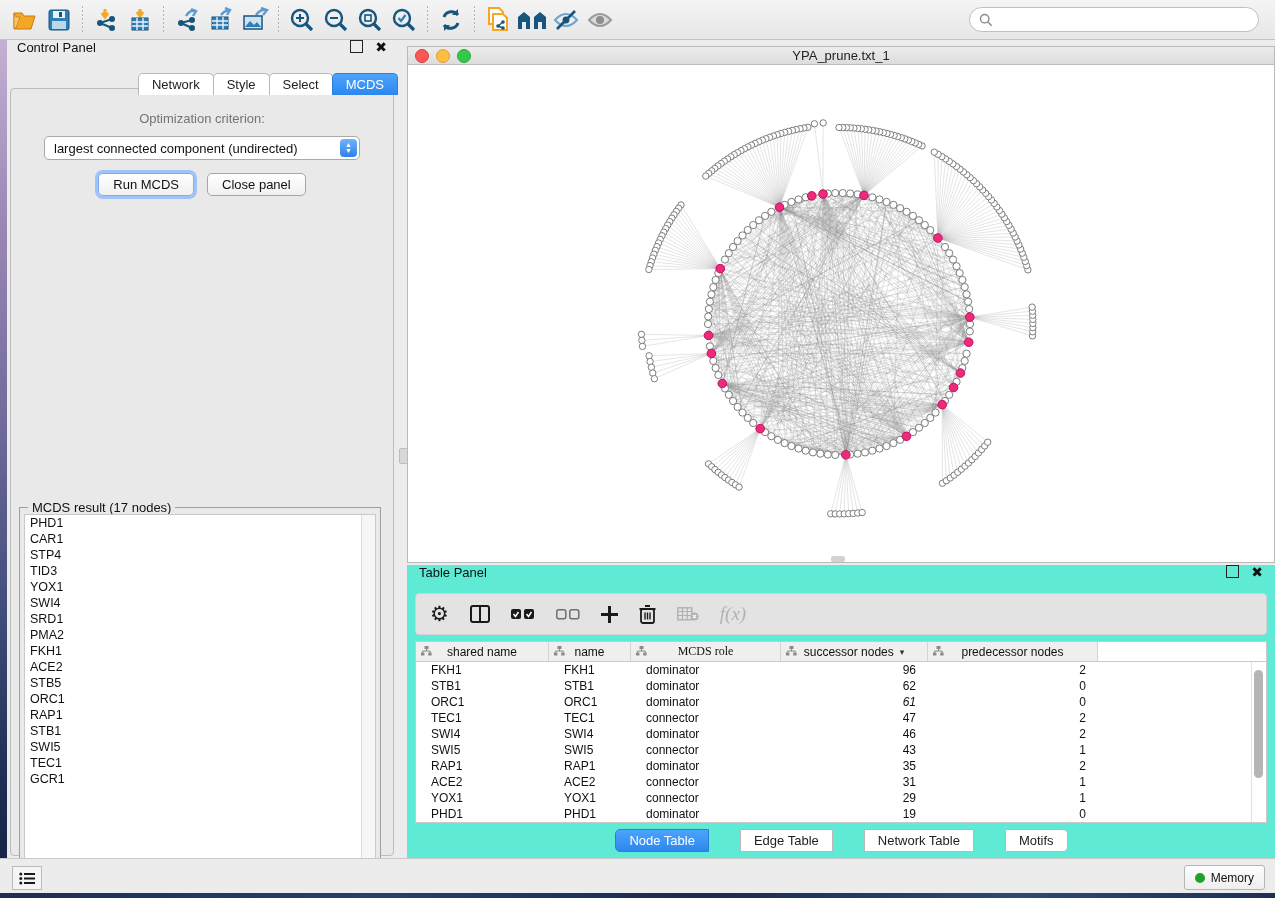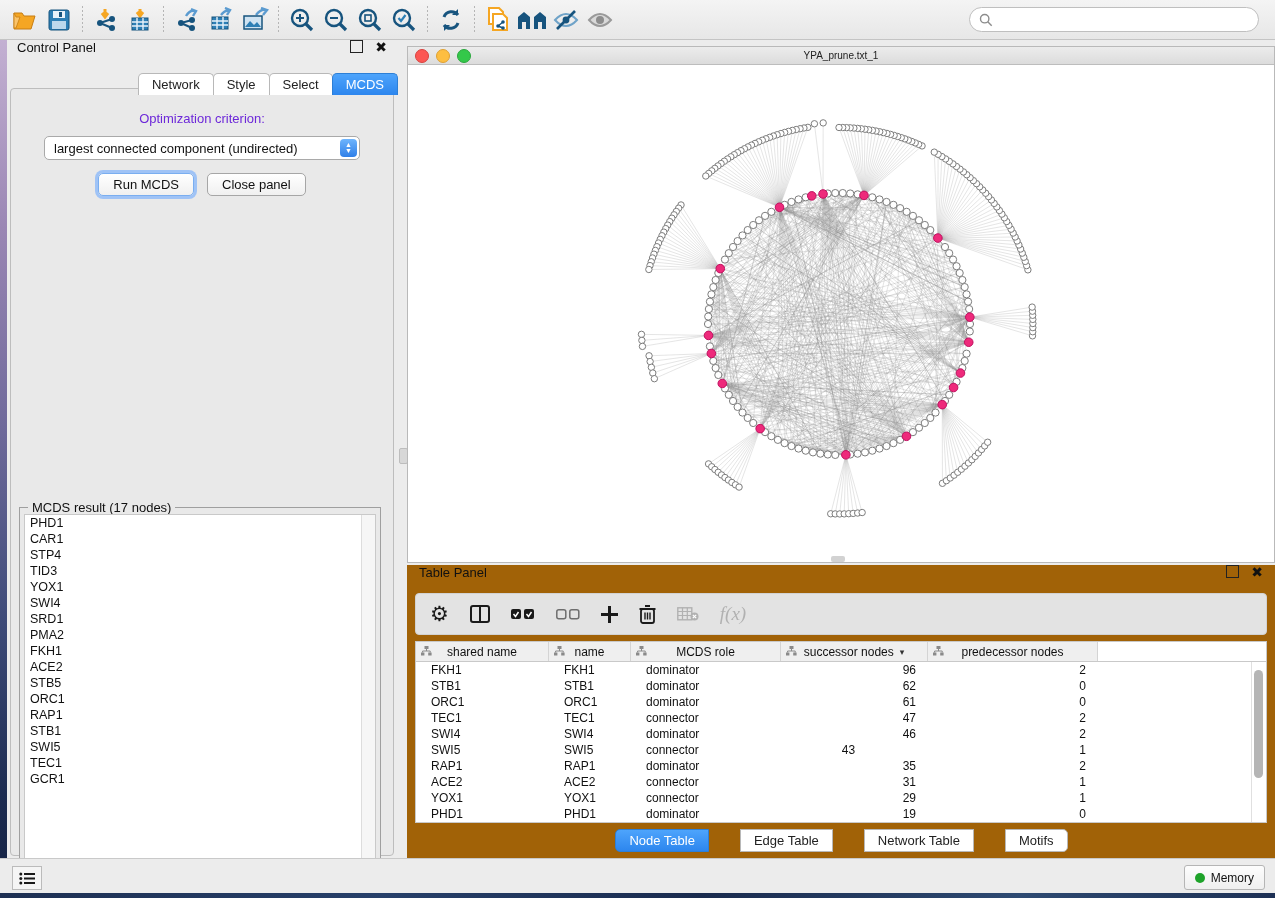--- a/index.html
+++ b/index.html
@@ -27,21 +27,21 @@
   .panel-head{height:26px;display:flex;padding:0 10px;font-size:13px;color:#111;}
   .panel-head .ph-sp{flex:1}
   .float-box{width:11px;height:11px;border:1.5px solid #222;margin-right:12px;}
   .close-x{font-size:14px;font-weight:bold;color:#111;line-height:1;}
   #cp-tabs{position:absolute;left:0;top:33px;width:100%;display:flex;justify-content:flex-end;z-index:3;}
   .cp-tab{font-size:13px;padding:3px 13px;background:#fff;border:1px solid #b8b8b8;border-bottom:none;
     border-radius:5px 5px 0 0;margin:0 -1px 0 0;color:#222;}
   .cp-tab.active{background:linear-gradient(#4da4fc,#2d86ee);color:#fff;border-color:#2d7fd6;}
   #cp-body{position:absolute;left:3px;top:48px;width:382px;height:766px;background:#e9e9e9;
     border:1px solid #bdbdbd;border-radius:4px;}
-  #opt-label{margin-top:22px;text-align:center;font-size:13px;color:#6d28d9;}
+  #opt-label{margin-top:22px;text-align:center;font-size:13px;color:#737373;}
   #criterion{margin:10px auto 0;width:314px;height:22px;border:1px solid #a9a9a9;border-radius:5px;
     background:#fff;display:flex;align-items:center;position:relative;}
   #criterion .sel-txt{flex:1;font-size:13px;color:#111;padding-left:9px;white-space:nowrap;overflow:hidden;}
   #criterion .stepper{width:17px;height:18px;margin-right:2px;border-radius:4px;
     background:linear-gradient(#6fb5fd,#2f7fe8);display:flex;flex-direction:column;align-items:center;justify-content:center;}
   #criterion .stepper span{color:#fff;font-size:7px;line-height:6px;}
   #cp-buttons{margin-top:13px;display:flex;justify-content:center;gap:13px;}
   .mac-btn{font-size:13px;color:#111;background:linear-gradient(#ffffff,#f0f0f0);
     border:1px solid #a6a6a6;border-radius:5px;padding:3px 14px;font-family:"Liberation Sans",sans-serif;}
   .mac-btn.focus{box-shadow:0 0 0 3px rgba(110,170,255,.6);border-color:#7aaef0;text-align:center;}
@@ -51,27 +51,27 @@
   #mcds-list{position:absolute;left:4px;top:6px;right:4px;bottom:4px;background:#fff;border:1px solid #c9c9c9;
     overflow:hidden;}
   #mcds-scroll{position:absolute;right:0;top:0;width:13px;height:100%;background:#f6f6f6;border-left:1px solid #ddd;}
   .mcds-item{font-size:12.5px;color:#111;padding:1.5px 0 1.5px 5px;line-height:13px;}
   
   #net-window{position:absolute;left:407px;top:46px;width:868px;height:517px;background:#fff;
     border:1px solid #b9b9b9;box-sizing:border-box;}
   #net-titlebar{height:17px;background:linear-gradient(#ececec,#dcdcdc);border-bottom:1px solid #bdbdbd;
     display:flex;align-items:center;position:relative;}
   .traffic{width:12px;height:12px;border-radius:50%;margin-left:7px;}
-  #net-title{position:absolute;left:0;right:0;text-align:center;font-size:10px;color:#222;}
+  #net-title{position:absolute;left:0;right:0;text-align:center;font-size:13px;color:#222;}
   #net-canvas{position:absolute;left:0;top:18px;width:866px;height:497px;background:#fff;}
   #vsplit{position:absolute;left:398px;top:40px;width:9px;height:818px;background:#ececec;}
   #vsplit .grab{position:absolute;left:1px;top:408px;width:7px;height:14px;background:#d8d8d8;border:1px solid #bdbdbd;border-radius:2px;}
   #hgrab{position:absolute;left:831px;top:556px;width:14px;height:6px;background:#d2d2d2;border-radius:2px;}
   
-  #table-panel{position:absolute;left:407px;top:565px;width:868px;height:293px;background:#a16207;}
+  #table-panel{position:absolute;left:407px;top:565px;width:868px;height:293px;background:#5eead4;}
   #tp-toolbar{position:absolute;left:8px;top:28px;right:8px;height:42px;background:#e3e3e3;
     border:1px solid #d2d2d2;border-radius:4px;display:flex;align-items:center;padding-left:14px;box-sizing:border-box;gap:21px;}
   .tp-icon{display:flex;align-items:center;justify-content:center;color:#1a1a1a;}
   .tp-icon.disabled{color:#b1b1b1;}
   .fx{font-family:"Liberation Serif",serif;font-style:italic;font-size:19px;color:#b1b1b1;}
   #tp-table{position:absolute;left:8px;top:76px;right:8px;height:182px;background:#fff;border:1px solid #c9c9c9;box-sizing:border-box;overflow:hidden;}
   #tp-header{display:flex;height:19px;border-bottom:1px solid #c9c9c9;background:#efefef;font-size:12px;color:#111;}
   .th{display:flex;align-items:center;justify-content:center;border-right:1px solid #d4d4d4;position:relative;box-sizing:border-box;}
   .th .tree-ic{position:absolute;left:5px;top:4px;}
   .th .sort{font-size:9px;margin-left:6px;color:#333;}
@@ -1352,21 +1352,21 @@
           </div>
           <div class="th" style="width: 82px;">
             <svg class="tree-ic" width="11" height="10" viewBox="0 0 11 10">
               <rect x="3.5" y="0" width="4" height="3" fill="#8a8a8a"></rect>
               <rect x="0" y="6.5" width="3.4" height="3" fill="#8a8a8a"></rect>
               <rect x="7.2" y="6.5" width="3.4" height="3" fill="#8a8a8a"></rect>
               <path d="M5.5 3v2M1.6 6.5V5h7.6v1.5" stroke="#8a8a8a" fill="none"></path>
             </svg>
             <span>name</span>
           </div>
-          <div class="th" style="width: 150px;">
+          <div class="th" style="width: 150px; font-family: Liberation Serif, serif;">
             <svg class="tree-ic" width="11" height="10" viewBox="0 0 11 10">
               <rect x="3.5" y="0" width="4" height="3" fill="#8a8a8a"></rect>
               <rect x="0" y="6.5" width="3.4" height="3" fill="#8a8a8a"></rect>
               <rect x="7.2" y="6.5" width="3.4" height="3" fill="#8a8a8a"></rect>
               <path d="M5.5 3v2M1.6 6.5V5h7.6v1.5" stroke="#8a8a8a" fill="none"></path>
             </svg>
             <span>MCDS role</span>
           </div>
           <div class="th" style="width: 147px;">
             <svg class="tree-ic" width="11" height="10" viewBox="0 0 11 10">
@@ -1401,42 +1401,42 @@
             <div class="td left" style="width: 133px;">STB1</div>
             <div class="td left" style="width: 82px;">STB1</div>
             <div class="td left" style="width: 150px;">dominator</div>
             <div class="td num" style="width: 147px;">62</div>
             <div class="td num" style="width: 170px;">0</div>
           </div>
           <div class="tr">
             <div class="td left" style="width: 133px;">ORC1</div>
             <div class="td left" style="width: 82px;">ORC1</div>
             <div class="td left" style="width: 150px;">dominator</div>
-            <div class="td num" style="width: 147px;">61</div>
+            <div class="td num" style="width: 147px; font-style: italic;">61</div>
             <div class="td num" style="width: 170px;">0</div>
           </div>
           <div class="tr">
             <div class="td left" style="width: 133px;">TEC1</div>
             <div class="td left" style="width: 82px;">TEC1</div>
             <div class="td left" style="width: 150px;">connector</div>
             <div class="td num" style="width: 147px;">47</div>
             <div class="td num" style="width: 170px;">2</div>
           </div>
           <div class="tr">
             <div class="td left" style="width: 133px;">SWI4</div>
             <div class="td left" style="width: 82px;">SWI4</div>
             <div class="td left" style="width: 150px;">dominator</div>
             <div class="td num" style="width: 147px;">46</div>
             <div class="td num" style="width: 170px;">2</div>
           </div>
           <div class="tr">
             <div class="td left" style="width: 133px;">SWI5</div>
             <div class="td left" style="width: 82px;">SWI5</div>
             <div class="td left" style="width: 150px;">connector</div>
-            <div class="td num" style="width: 147px; text-align: center;">43</div>
+            <div class="td num" style="width: 147px;">43</div>
             <div class="td num" style="width: 170px;">1</div>
           </div>
           <div class="tr">
             <div class="td left" style="width: 133px;">RAP1</div>
             <div class="td left" style="width: 82px;">RAP1</div>
             <div class="td left" style="width: 150px;">dominator</div>
             <div class="td num" style="width: 147px;">35</div>
             <div class="td num" style="width: 170px;">2</div>
           </div>
           <div class="tr">

